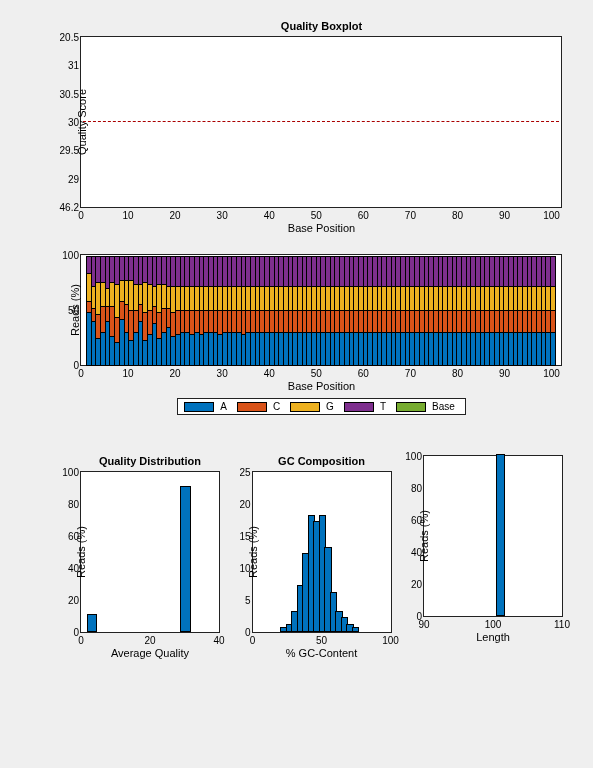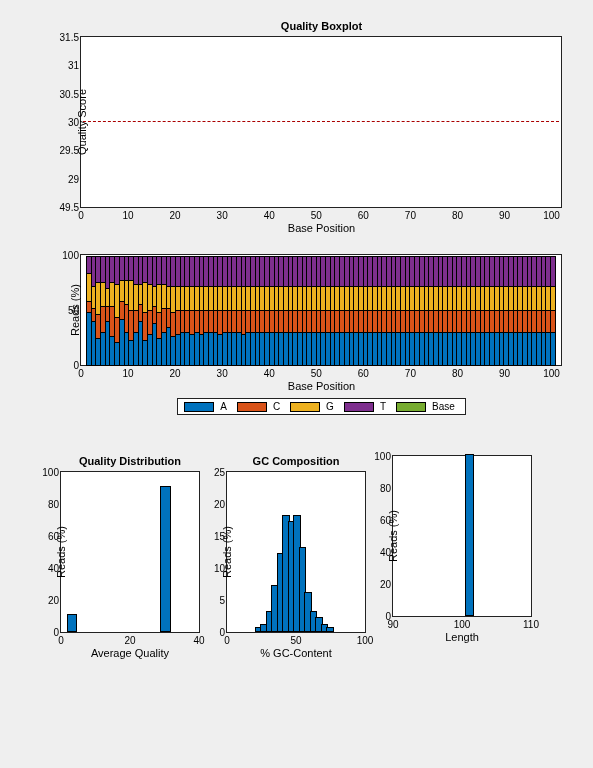--- a/index.html
+++ b/index.html
@@ -62,21 +62,21 @@
 
   .legend {
     margin: 6px auto 0 auto; width: fit-content;
     border: 1px solid #222; background: #fff;
     display: flex; gap: 6px; padding: 2px 6px;
     font-size: 10px; align-items: center;
   }
   .swatch { width: 28px; height: 8px; border: 1px solid #000; display: inline-block; }
 
   
-  .dist-row { display: flex; gap: 26px; margin-top: 40px; margin-left: 30px; }
+  .dist-row { display: flex; gap: 26px; margin-top: 40px; margin-left: 50px; justify-content: space-between; }
   .dist { width: 140px; }
   .dist .plot { height: 160px; }
   .dist .axis-label-y { left: -26px; }
   .dist .yticks { position: absolute; left: -22px; width: 20px; text-align: right; font-size: 10px; }
   .dist .xticks { position: absolute; bottom: -14px; font-size: 10px; }
   .hbar { position: absolute; background: #0072bd; border: 1px solid #000; bottom: 0; }
 
   .footer {
     text-align: center;
     font-size: 11px;
@@ -96,27 +96,27 @@
         <div class="xticks" style="left: 9.80392%; transform: translateX(-50%);">10</div>
         <div class="xticks" style="left: 19.6078%; transform: translateX(-50%);">20</div>
         <div class="xticks" style="left: 29.4118%; transform: translateX(-50%);">30</div>
         <div class="xticks" style="left: 39.2157%; transform: translateX(-50%);">40</div>
         <div class="xticks" style="left: 49.0196%; transform: translateX(-50%);">50</div>
         <div class="xticks" style="left: 58.8235%; transform: translateX(-50%);">60</div>
         <div class="xticks" style="left: 68.6275%; transform: translateX(-50%);">70</div>
         <div class="xticks" style="left: 78.4314%; transform: translateX(-50%);">80</div>
         <div class="xticks" style="left: 88.2353%; transform: translateX(-50%);">90</div>
         <div class="xticks" style="left: 98.0392%; transform: translateX(-50%);">100</div>
-        <div class="yticks" style="bottom: 0%; transform: translateY(50%);">49.5</div>
+        <div class="yticks" style="bottom: 0%; transform: translateY(50%);">46.2</div>
         <div class="yticks" style="bottom: 16.6667%; transform: translateY(50%);">29</div>
         <div class="yticks" style="bottom: 33.3333%; transform: translateY(50%);">29.5</div>
         <div class="yticks" style="bottom: 50%; transform: translateY(50%);">30</div>
         <div class="yticks" style="bottom: 66.6667%; transform: translateY(50%);">30.5</div>
         <div class="yticks" style="bottom: 83.3333%; transform: translateY(50%);">31</div>
-        <div class="yticks" style="bottom: 100%; transform: translateY(50%);">31.5</div>
+        <div class="yticks" style="bottom: 100%; transform: translateY(50%);">20.5</div>
         <div class="dashline" style="bottom: 50%;"></div>
       </div>
     <div class="axis-label-x">Base Position</div>
   </div>
 
   <div class="comp-wrap">
     <div class="plot comp" id="comp-axes">
       <div class="axis-label-y">Reads (%)</div>
       <div class="bars" id="comp-bars">
           <div class="bar">

